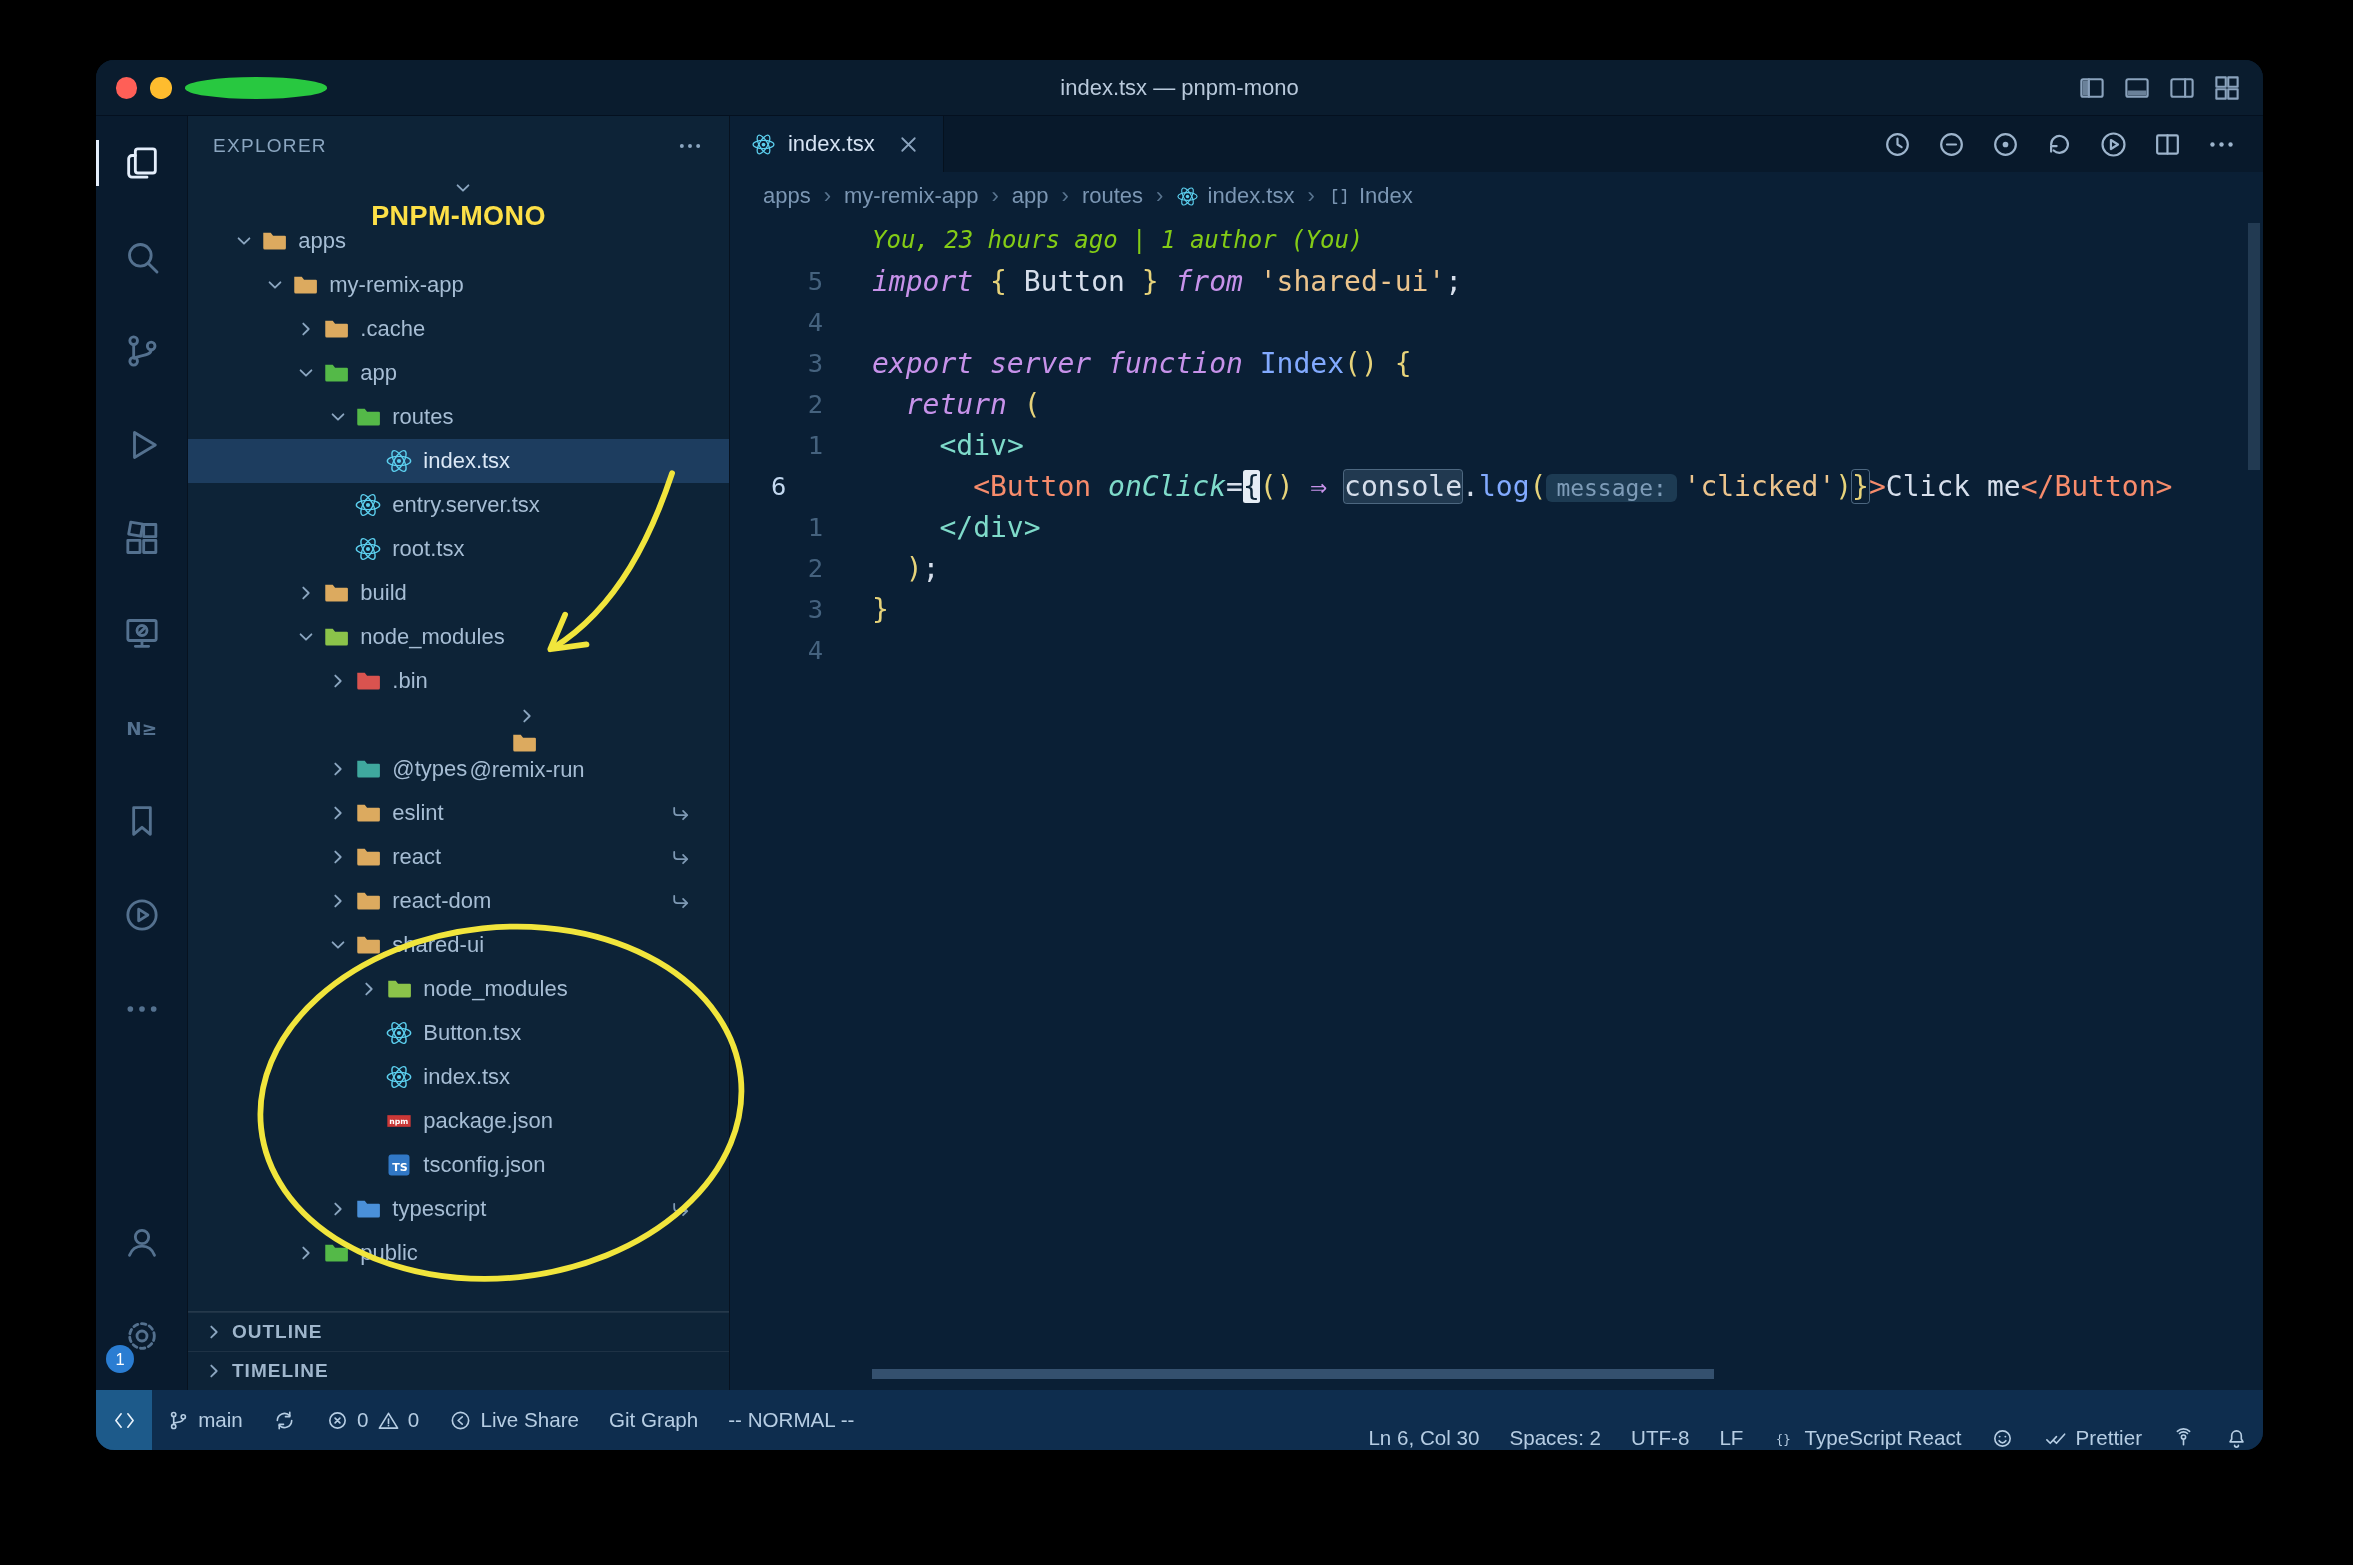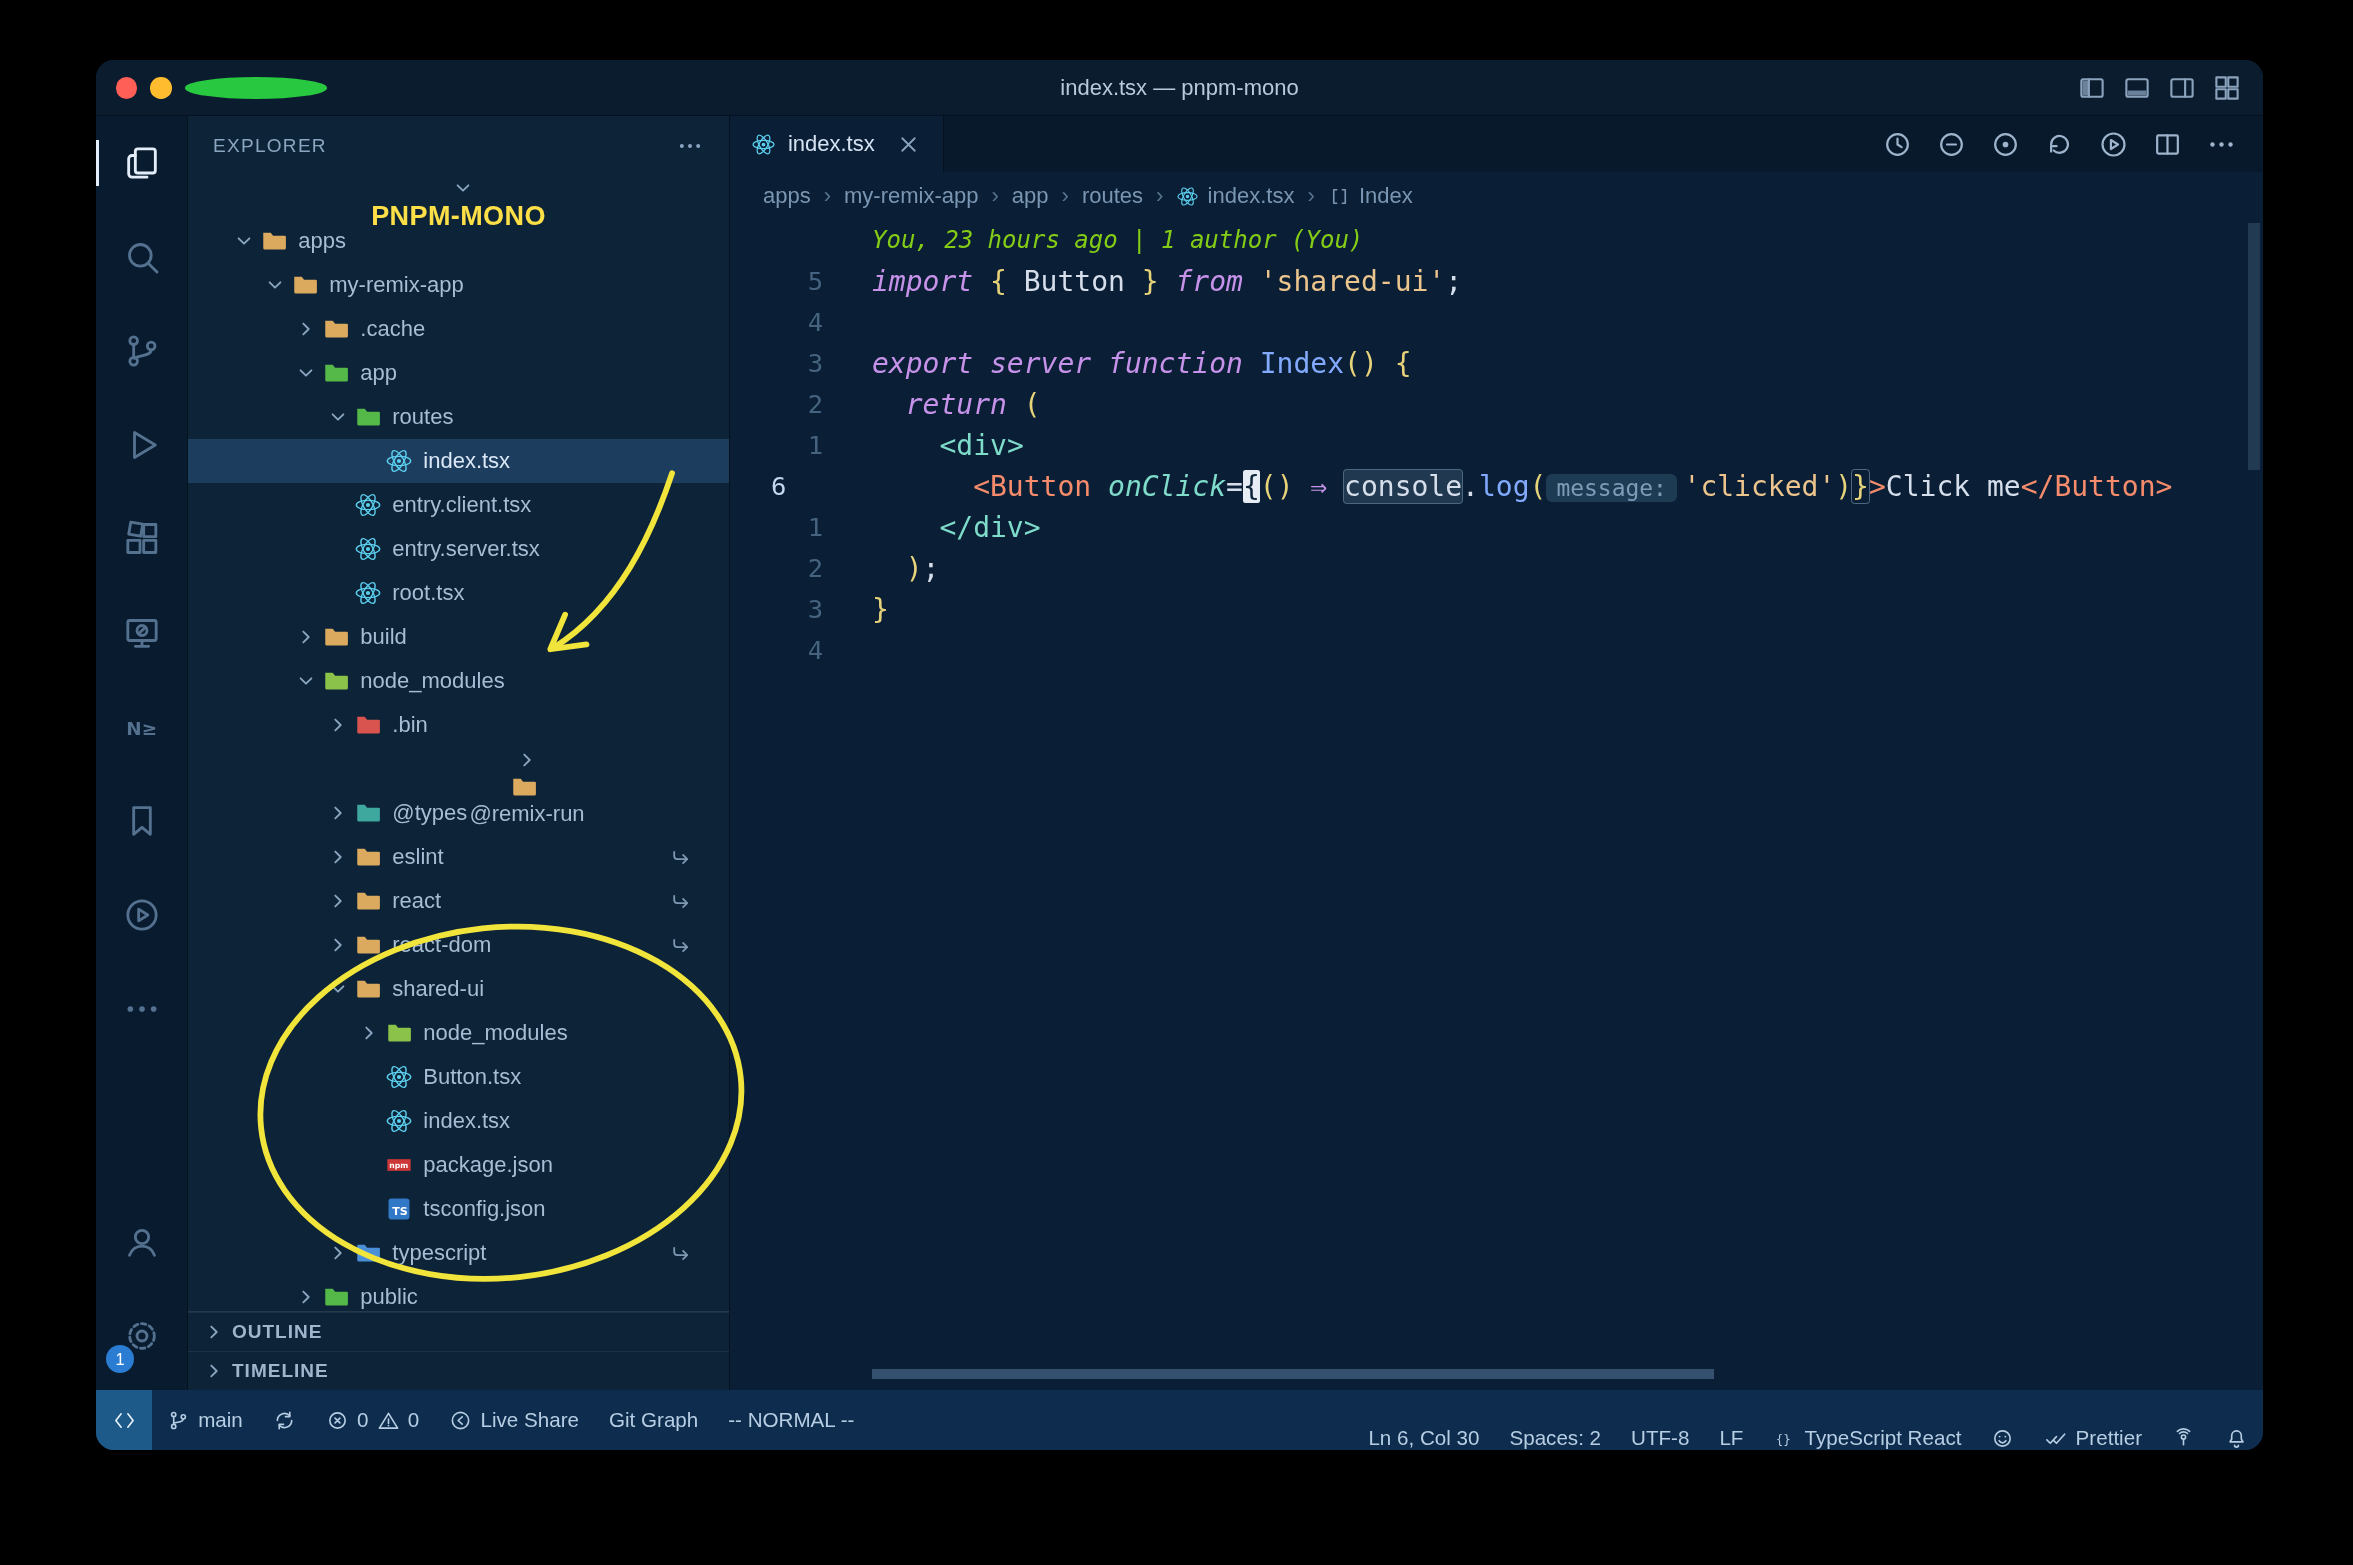--- a/index.html
+++ b/index.html
@@ -361,218 +361,204 @@
               <span class="ficon">
                 <svg viewBox="0 0 24 24" fill="none" stroke="currentColor" stroke-width="1.7" stroke-linecap="round" stroke-linejoin="round">
                   <g stroke="#5ccfee" stroke-width="1.2" fill="none">
                     <ellipse cx="12" cy="12" rx="10" ry="4"></ellipse>
                     <ellipse cx="12" cy="12" rx="10" ry="4" transform="rotate(60 12 12)"></ellipse>
                     <ellipse cx="12" cy="12" rx="10" ry="4" transform="rotate(120 12 12)"></ellipse>
                   </g>
                   <circle cx="12" cy="12" r="1.8" fill="#5ccfee" stroke="none"></circle>
                 </svg>
               </span>
-              <span class="tlabel">entry.client.tsx</span>
+              <span class="tlabel">entry.server.tsx</span>
             </div>
             <div class="row" style="padding-left: 137px;">
               <span class="chev"></span>
               <span class="ficon">
                 <svg viewBox="0 0 24 24" fill="none" stroke="currentColor" stroke-width="1.7" stroke-linecap="round" stroke-linejoin="round">
                   <g stroke="#5ccfee" stroke-width="1.2" fill="none">
                     <ellipse cx="12" cy="12" rx="10" ry="4"></ellipse>
                     <ellipse cx="12" cy="12" rx="10" ry="4" transform="rotate(60 12 12)"></ellipse>
                     <ellipse cx="12" cy="12" rx="10" ry="4" transform="rotate(120 12 12)"></ellipse>
                   </g>
                   <circle cx="12" cy="12" r="1.8" fill="#5ccfee" stroke="none"></circle>
                 </svg>
               </span>
-              <span class="tlabel">entry.server.tsx</span>
+              <span class="tlabel">root.tsx</span>
+            </div>
+            <div class="row" style="padding-left: 105px;">
+              <span class="chev">
+                <svg viewBox="0 0 24 24" fill="none" stroke="currentColor" stroke-width="1.7" stroke-linecap="round" stroke-linejoin="round">
+                  <path d="M9.5 7l5 5-5 5"></path>
+                </svg>
+              </span>
+              <span class="ficon">
+                <svg viewBox="0 0 24 24">
+                  <path d="M2.8 5h6.4l2 2.4H21.2a1 1 0 0 1 1 1V18a1.3 1.3 0 0 1-1.3 1.3H4.1A1.3 1.3 0 0 1 2.8 18z" fill="#dcaa5f"></path>
+                </svg>
+              </span>
+              <span class="tlabel">build</span>
+            </div>
+            <div class="row" style="padding-left: 105px;">
+              <span class="chev">
+                <svg viewBox="0 0 24 24" fill="none" stroke="currentColor" stroke-width="1.7" stroke-linecap="round" stroke-linejoin="round">
+                  <path d="M7 9.5l5 5 5-5"></path>
+                </svg>
+              </span>
+              <span class="ficon">
+                <svg viewBox="0 0 24 24">
+                  <path d="M2.8 5h6.4l2 2.4H21.2a1 1 0 0 1 1 1V18a1.3 1.3 0 0 1-1.3 1.3H4.1A1.3 1.3 0 0 1 2.8 18z" fill="#8bc34a"></path>
+                </svg>
+              </span>
+              <span class="tlabel">node_modules</span>
             </div>
             <div class="row" style="padding-left: 137px;">
+              <span class="chev">
+                <svg viewBox="0 0 24 24" fill="none" stroke="currentColor" stroke-width="1.7" stroke-linecap="round" stroke-linejoin="round">
+                  <path d="M9.5 7l5 5-5 5"></path>
+                </svg>
+              </span>
+              <span class="ficon">
+                <svg viewBox="0 0 24 24">
+                  <path d="M2.8 5h6.4l2 2.4H21.2a1 1 0 0 1 1 1V18a1.3 1.3 0 0 1-1.3 1.3H4.1A1.3 1.3 0 0 1 2.8 18z" fill="#d9534f"></path>
+                </svg>
+              </span>
+              <span class="tlabel">.bin</span>
+            </div>
+            <div class="row" style="padding-left: 137px; flex-direction: column;">
+              <span class="chev">
+                <svg viewBox="0 0 24 24" fill="none" stroke="currentColor" stroke-width="1.7" stroke-linecap="round" stroke-linejoin="round">
+                  <path d="M9.5 7l5 5-5 5"></path>
+                </svg>
+              </span>
+              <span class="ficon">
+                <svg viewBox="0 0 24 24">
+                  <path d="M2.8 5h6.4l2 2.4H21.2a1 1 0 0 1 1 1V18a1.3 1.3 0 0 1-1.3 1.3H4.1A1.3 1.3 0 0 1 2.8 18z" fill="#dcaa5f"></path>
+                </svg>
+              </span>
+              <span class="tlabel">@remix-run</span>
+            </div>
+            <div class="row" style="padding-left: 137px;">
+              <span class="chev">
+                <svg viewBox="0 0 24 24" fill="none" stroke="currentColor" stroke-width="1.7" stroke-linecap="round" stroke-linejoin="round">
+                  <path d="M9.5 7l5 5-5 5"></path>
+                </svg>
+              </span>
+              <span class="ficon">
+                <svg viewBox="0 0 24 24">
+                  <path d="M2.8 5h6.4l2 2.4H21.2a1 1 0 0 1 1 1V18a1.3 1.3 0 0 1-1.3 1.3H4.1A1.3 1.3 0 0 1 2.8 18z" fill="#3fa89e"></path>
+                </svg>
+              </span>
+              <span class="tlabel">@types</span>
+            </div>
+            <div class="row" style="padding-left: 137px;">
+              <span class="chev">
+                <svg viewBox="0 0 24 24" fill="none" stroke="currentColor" stroke-width="1.7" stroke-linecap="round" stroke-linejoin="round">
+                  <path d="M9.5 7l5 5-5 5"></path>
+                </svg>
+              </span>
+              <span class="ficon">
+                <svg viewBox="0 0 24 24">
+                  <path d="M2.8 5h6.4l2 2.4H21.2a1 1 0 0 1 1 1V18a1.3 1.3 0 0 1-1.3 1.3H4.1A1.3 1.3 0 0 1 2.8 18z" fill="#dcaa5f"></path>
+                </svg>
+              </span>
+              <span class="tlabel">eslint</span>
+              <span class="symlink"><svg viewBox="0 0 24 24" fill="none" stroke="currentColor" stroke-width="1.7" stroke-linecap="round" stroke-linejoin="round">
+                  <path d="M5 6.5v4a3 3 0 0 0 3 3h9"></path>
+                  <path d="M13.5 9.5l4 4-4 4"></path>
+                </svg></span>
+            </div>
+            <div class="row" style="padding-left: 137px;">
+              <span class="chev">
+                <svg viewBox="0 0 24 24" fill="none" stroke="currentColor" stroke-width="1.7" stroke-linecap="round" stroke-linejoin="round">
+                  <path d="M9.5 7l5 5-5 5"></path>
+                </svg>
+              </span>
+              <span class="ficon">
+                <svg viewBox="0 0 24 24">
+                  <path d="M2.8 5h6.4l2 2.4H21.2a1 1 0 0 1 1 1V18a1.3 1.3 0 0 1-1.3 1.3H4.1A1.3 1.3 0 0 1 2.8 18z" fill="#dcaa5f"></path>
+                </svg>
+              </span>
+              <span class="tlabel">react</span>
+              <span class="symlink"><svg viewBox="0 0 24 24" fill="none" stroke="currentColor" stroke-width="1.7" stroke-linecap="round" stroke-linejoin="round">
+                  <path d="M5 6.5v4a3 3 0 0 0 3 3h9"></path>
+                  <path d="M13.5 9.5l4 4-4 4"></path>
+                </svg></span>
+            </div>
+            <div class="row" style="padding-left: 137px;">
+              <span class="chev">
+                <svg viewBox="0 0 24 24" fill="none" stroke="currentColor" stroke-width="1.7" stroke-linecap="round" stroke-linejoin="round">
+                  <path d="M9.5 7l5 5-5 5"></path>
+                </svg>
+              </span>
+              <span class="ficon">
+                <svg viewBox="0 0 24 24">
+                  <path d="M2.8 5h6.4l2 2.4H21.2a1 1 0 0 1 1 1V18a1.3 1.3 0 0 1-1.3 1.3H4.1A1.3 1.3 0 0 1 2.8 18z" fill="#dcaa5f"></path>
+                </svg>
+              </span>
+              <span class="tlabel">react-dom</span>
+              <span class="symlink"><svg viewBox="0 0 24 24" fill="none" stroke="currentColor" stroke-width="1.7" stroke-linecap="round" stroke-linejoin="round">
+                  <path d="M5 6.5v4a3 3 0 0 0 3 3h9"></path>
+                  <path d="M13.5 9.5l4 4-4 4"></path>
+                </svg></span>
+            </div>
+            <div class="row" style="padding-left: 137px;">
+              <span class="chev">
+                <svg viewBox="0 0 24 24" fill="none" stroke="currentColor" stroke-width="1.7" stroke-linecap="round" stroke-linejoin="round">
+                  <path d="M7 9.5l5 5 5-5"></path>
+                </svg>
+              </span>
+              <span class="ficon">
+                <svg viewBox="0 0 24 24">
+                  <path d="M2.8 5h6.4l2 2.4H21.2a1 1 0 0 1 1 1V18a1.3 1.3 0 0 1-1.3 1.3H4.1A1.3 1.3 0 0 1 2.8 18z" fill="#dcaa5f"></path>
+                </svg>
+              </span>
+              <span class="tlabel">shared-ui</span>
+            </div>
+            <div class="row" style="padding-left: 168px;">
+              <span class="chev">
+                <svg viewBox="0 0 24 24" fill="none" stroke="currentColor" stroke-width="1.7" stroke-linecap="round" stroke-linejoin="round">
+                  <path d="M9.5 7l5 5-5 5"></path>
+                </svg>
+              </span>
+              <span class="ficon">
+                <svg viewBox="0 0 24 24">
+                  <path d="M2.8 5h6.4l2 2.4H21.2a1 1 0 0 1 1 1V18a1.3 1.3 0 0 1-1.3 1.3H4.1A1.3 1.3 0 0 1 2.8 18z" fill="#8bc34a"></path>
+                </svg>
+              </span>
+              <span class="tlabel">node_modules</span>
+            </div>
+            <div class="row" style="padding-left: 168px;">
               <span class="chev"></span>
               <span class="ficon">
                 <svg viewBox="0 0 24 24" fill="none" stroke="currentColor" stroke-width="1.7" stroke-linecap="round" stroke-linejoin="round">
                   <g stroke="#5ccfee" stroke-width="1.2" fill="none">
                     <ellipse cx="12" cy="12" rx="10" ry="4"></ellipse>
                     <ellipse cx="12" cy="12" rx="10" ry="4" transform="rotate(60 12 12)"></ellipse>
                     <ellipse cx="12" cy="12" rx="10" ry="4" transform="rotate(120 12 12)"></ellipse>
                   </g>
                   <circle cx="12" cy="12" r="1.8" fill="#5ccfee" stroke="none"></circle>
                 </svg>
               </span>
-              <span class="tlabel">root.tsx</span>
-            </div>
-            <div class="row" style="padding-left: 105px;">
-              <span class="chev">
-                <svg viewBox="0 0 24 24" fill="none" stroke="currentColor" stroke-width="1.7" stroke-linecap="round" stroke-linejoin="round">
-                  <path d="M9.5 7l5 5-5 5"></path>
-                </svg>
-              </span>
-              <span class="ficon">
-                <svg viewBox="0 0 24 24">
-                  <path d="M2.8 5h6.4l2 2.4H21.2a1 1 0 0 1 1 1V18a1.3 1.3 0 0 1-1.3 1.3H4.1A1.3 1.3 0 0 1 2.8 18z" fill="#dcaa5f"></path>
-                </svg>
-              </span>
-              <span class="tlabel">build</span>
-            </div>
-            <div class="row" style="padding-left: 105px;">
-              <span class="chev">
-                <svg viewBox="0 0 24 24" fill="none" stroke="currentColor" stroke-width="1.7" stroke-linecap="round" stroke-linejoin="round">
-                  <path d="M7 9.5l5 5 5-5"></path>
-                </svg>
-              </span>
-              <span class="ficon">
-                <svg viewBox="0 0 24 24">
-                  <path d="M2.8 5h6.4l2 2.4H21.2a1 1 0 0 1 1 1V18a1.3 1.3 0 0 1-1.3 1.3H4.1A1.3 1.3 0 0 1 2.8 18z" fill="#8bc34a"></path>
-                </svg>
-              </span>
-              <span class="tlabel">node_modules</span>
-            </div>
-            <div class="row" style="padding-left: 137px;">
-              <span class="chev">
-                <svg viewBox="0 0 24 24" fill="none" stroke="currentColor" stroke-width="1.7" stroke-linecap="round" stroke-linejoin="round">
-                  <path d="M9.5 7l5 5-5 5"></path>
-                </svg>
-              </span>
-              <span class="ficon">
-                <svg viewBox="0 0 24 24">
-                  <path d="M2.8 5h6.4l2 2.4H21.2a1 1 0 0 1 1 1V18a1.3 1.3 0 0 1-1.3 1.3H4.1A1.3 1.3 0 0 1 2.8 18z" fill="#d9534f"></path>
-                </svg>
-              </span>
-              <span class="tlabel">.bin</span>
-            </div>
-            <div class="row" style="padding-left: 137px; flex-direction: column;">
-              <span class="chev">
-                <svg viewBox="0 0 24 24" fill="none" stroke="currentColor" stroke-width="1.7" stroke-linecap="round" stroke-linejoin="round">
-                  <path d="M9.5 7l5 5-5 5"></path>
-                </svg>
-              </span>
-              <span class="ficon">
-                <svg viewBox="0 0 24 24">
-                  <path d="M2.8 5h6.4l2 2.4H21.2a1 1 0 0 1 1 1V18a1.3 1.3 0 0 1-1.3 1.3H4.1A1.3 1.3 0 0 1 2.8 18z" fill="#dcaa5f"></path>
-                </svg>
-              </span>
-              <span class="tlabel">@remix-run</span>
-            </div>
-            <div class="row" style="padding-left: 137px;">
-              <span class="chev">
-                <svg viewBox="0 0 24 24" fill="none" stroke="currentColor" stroke-width="1.7" stroke-linecap="round" stroke-linejoin="round">
-                  <path d="M9.5 7l5 5-5 5"></path>
-                </svg>
-              </span>
-              <span class="ficon">
-                <svg viewBox="0 0 24 24">
-                  <path d="M2.8 5h6.4l2 2.4H21.2a1 1 0 0 1 1 1V18a1.3 1.3 0 0 1-1.3 1.3H4.1A1.3 1.3 0 0 1 2.8 18z" fill="#3fa89e"></path>
-                </svg>
-              </span>
-              <span class="tlabel">@types</span>
-            </div>
-            <div class="row" style="padding-left: 137px;">
-              <span class="chev">
-                <svg viewBox="0 0 24 24" fill="none" stroke="currentColor" stroke-width="1.7" stroke-linecap="round" stroke-linejoin="round">
-                  <path d="M9.5 7l5 5-5 5"></path>
-                </svg>
-              </span>
-              <span class="ficon">
-                <svg viewBox="0 0 24 24">
-                  <path d="M2.8 5h6.4l2 2.4H21.2a1 1 0 0 1 1 1V18a1.3 1.3 0 0 1-1.3 1.3H4.1A1.3 1.3 0 0 1 2.8 18z" fill="#dcaa5f"></path>
-                </svg>
-              </span>
-              <span class="tlabel">eslint</span>
-              <span class="symlink"><svg viewBox="0 0 24 24" fill="none" stroke="currentColor" stroke-width="1.7" stroke-linecap="round" stroke-linejoin="round">
-                  <path d="M5 6.5v4a3 3 0 0 0 3 3h9"></path>
-                  <path d="M13.5 9.5l4 4-4 4"></path>
-                </svg></span>
-            </div>
-            <div class="row" style="padding-left: 137px;">
-              <span class="chev">
-                <svg viewBox="0 0 24 24" fill="none" stroke="currentColor" stroke-width="1.7" stroke-linecap="round" stroke-linejoin="round">
-                  <path d="M9.5 7l5 5-5 5"></path>
-                </svg>
-              </span>
-              <span class="ficon">
-                <svg viewBox="0 0 24 24">
-                  <path d="M2.8 5h6.4l2 2.4H21.2a1 1 0 0 1 1 1V18a1.3 1.3 0 0 1-1.3 1.3H4.1A1.3 1.3 0 0 1 2.8 18z" fill="#dcaa5f"></path>
-                </svg>
-              </span>
-              <span class="tlabel">react</span>
-              <span class="symlink"><svg viewBox="0 0 24 24" fill="none" stroke="currentColor" stroke-width="1.7" stroke-linecap="round" stroke-linejoin="round">
-                  <path d="M5 6.5v4a3 3 0 0 0 3 3h9"></path>
-                  <path d="M13.5 9.5l4 4-4 4"></path>
-                </svg></span>
-            </div>
-            <div class="row" style="padding-left: 137px;">
-              <span class="chev">
-                <svg viewBox="0 0 24 24" fill="none" stroke="currentColor" stroke-width="1.7" stroke-linecap="round" stroke-linejoin="round">
-                  <path d="M9.5 7l5 5-5 5"></path>
-                </svg>
-              </span>
-              <span class="ficon">
-                <svg viewBox="0 0 24 24">
-                  <path d="M2.8 5h6.4l2 2.4H21.2a1 1 0 0 1 1 1V18a1.3 1.3 0 0 1-1.3 1.3H4.1A1.3 1.3 0 0 1 2.8 18z" fill="#dcaa5f"></path>
-                </svg>
-              </span>
-              <span class="tlabel">react-dom</span>
-              <span class="symlink"><svg viewBox="0 0 24 24" fill="none" stroke="currentColor" stroke-width="1.7" stroke-linecap="round" stroke-linejoin="round">
-                  <path d="M5 6.5v4a3 3 0 0 0 3 3h9"></path>
-                  <path d="M13.5 9.5l4 4-4 4"></path>
-                </svg></span>
-            </div>
-            <div class="row" style="padding-left: 137px;">
-              <span class="chev">
-                <svg viewBox="0 0 24 24" fill="none" stroke="currentColor" stroke-width="1.7" stroke-linecap="round" stroke-linejoin="round">
-                  <path d="M7 9.5l5 5 5-5"></path>
-                </svg>
-              </span>
-              <span class="ficon">
-                <svg viewBox="0 0 24 24">
-                  <path d="M2.8 5h6.4l2 2.4H21.2a1 1 0 0 1 1 1V18a1.3 1.3 0 0 1-1.3 1.3H4.1A1.3 1.3 0 0 1 2.8 18z" fill="#dcaa5f"></path>
-                </svg>
-              </span>
-              <span class="tlabel">shared-ui</span>
-            </div>
-            <div class="row" style="padding-left: 168px;">
-              <span class="chev">
-                <svg viewBox="0 0 24 24" fill="none" stroke="currentColor" stroke-width="1.7" stroke-linecap="round" stroke-linejoin="round">
-                  <path d="M9.5 7l5 5-5 5"></path>
-                </svg>
-              </span>
-              <span class="ficon">
-                <svg viewBox="0 0 24 24">
-                  <path d="M2.8 5h6.4l2 2.4H21.2a1 1 0 0 1 1 1V18a1.3 1.3 0 0 1-1.3 1.3H4.1A1.3 1.3 0 0 1 2.8 18z" fill="#8bc34a"></path>
-                </svg>
-              </span>
-              <span class="tlabel">node_modules</span>
+              <span class="tlabel">Button.tsx</span>
             </div>
             <div class="row" style="padding-left: 168px;">
               <span class="chev"></span>
               <span class="ficon">
                 <svg viewBox="0 0 24 24" fill="none" stroke="currentColor" stroke-width="1.7" stroke-linecap="round" stroke-linejoin="round">
                   <g stroke="#5ccfee" stroke-width="1.2" fill="none">
                     <ellipse cx="12" cy="12" rx="10" ry="4"></ellipse>
                     <ellipse cx="12" cy="12" rx="10" ry="4" transform="rotate(60 12 12)"></ellipse>
                     <ellipse cx="12" cy="12" rx="10" ry="4" transform="rotate(120 12 12)"></ellipse>
                   </g>
                   <circle cx="12" cy="12" r="1.8" fill="#5ccfee" stroke="none"></circle>
                 </svg>
               </span>
-              <span class="tlabel">Button.tsx</span>
-            </div>
-            <div class="row" style="padding-left: 168px;">
-              <span class="chev"></span>
-              <span class="ficon">
-                <svg viewBox="0 0 24 24" fill="none" stroke="currentColor" stroke-width="1.7" stroke-linecap="round" stroke-linejoin="round">
-                  <g stroke="#5ccfee" stroke-width="1.2" fill="none">
-                    <ellipse cx="12" cy="12" rx="10" ry="4"></ellipse>
-                    <ellipse cx="12" cy="12" rx="10" ry="4" transform="rotate(60 12 12)"></ellipse>
-                    <ellipse cx="12" cy="12" rx="10" ry="4" transform="rotate(120 12 12)"></ellipse>
-                  </g>
-                  <circle cx="12" cy="12" r="1.8" fill="#5ccfee" stroke="none"></circle>
-                </svg>
-              </span>
               <span class="tlabel">index.tsx</span>
             </div>
             <div class="row" style="padding-left: 168px;">
               <span class="chev"></span>
               <span class="ficon">
                 <svg viewBox="0 0 24 24" fill="none" stroke="currentColor" stroke-width="1.7" stroke-linecap="round" stroke-linejoin="round" style="font-size:27px">
                   <rect x="2" y="7" width="20" height="10" fill="#cb3837" stroke="none"></rect>
                   <text x="3.6" y="14.9" font-size="6.6" fill="#fff" stroke="none" font-weight="bold" font-family="DejaVu Sans, sans-serif">npm</text>
                 </svg>
               </span>

